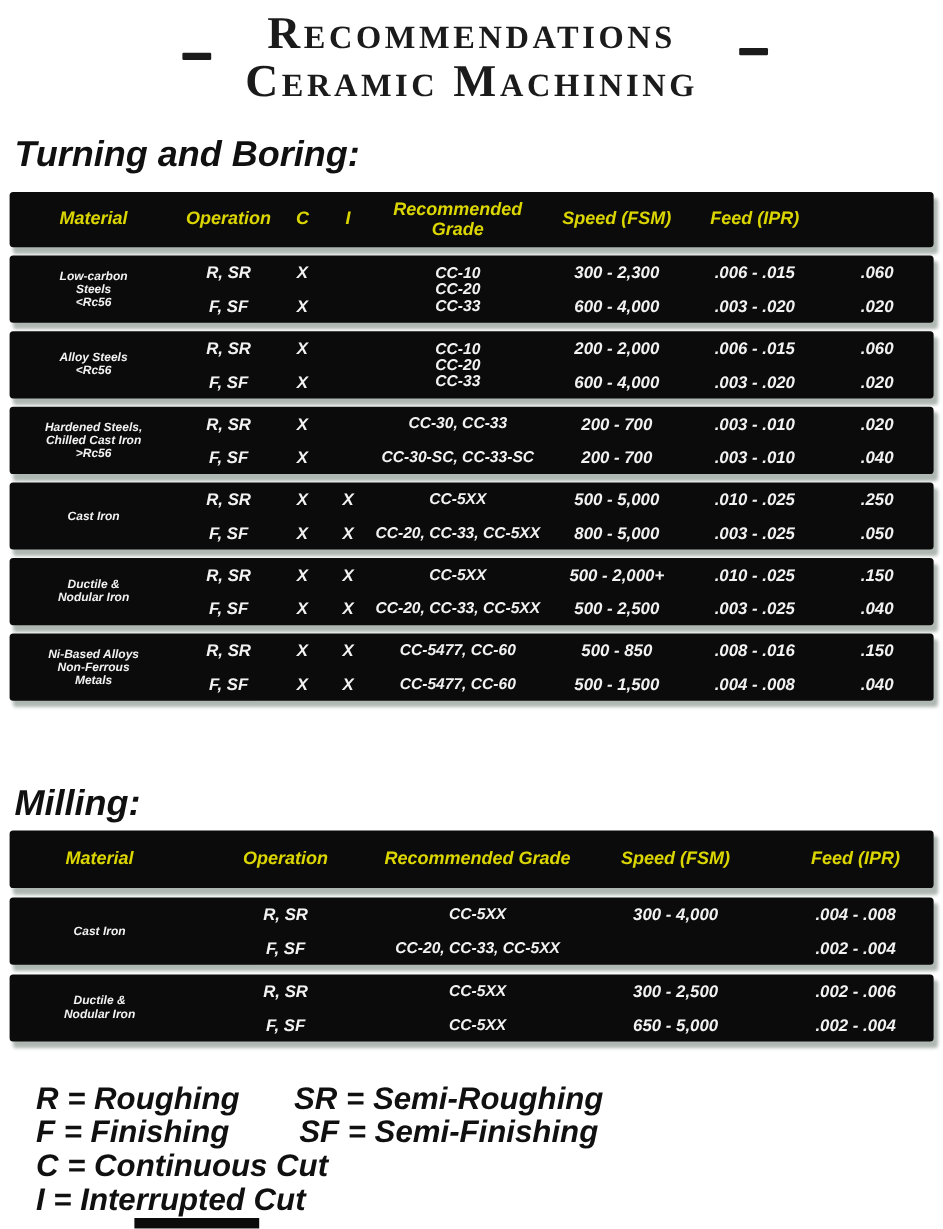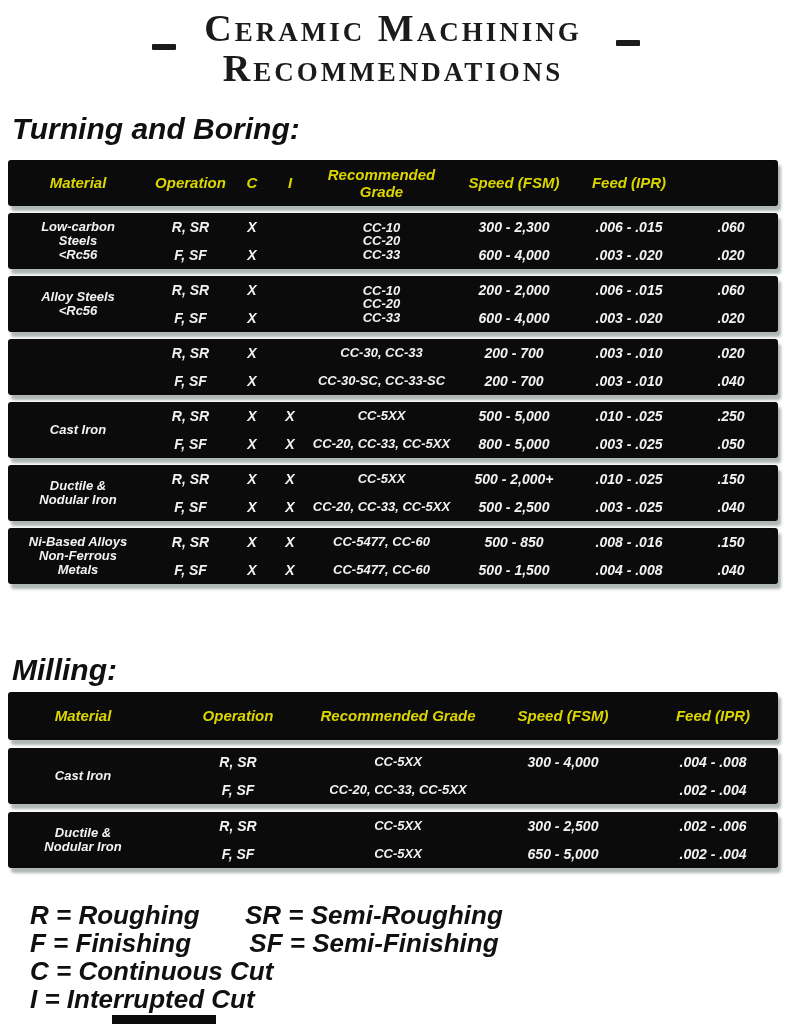--- a/index.html
+++ b/index.html
@@ -34,21 +34,21 @@
   }
   .hdr-cell {
     color:#dcd600; font-weight:bold; font-style:italic; font-size:15px; line-height:1.15;
     display:flex; align-items:center; justify-content:center; text-align:center;
   }
   .cell {
     color:#f2f2f2; font-weight:bold; font-style:italic; font-size:14px; line-height:1.05;
     display:flex; align-items:center; justify-content:center; text-align:center;
     white-space:pre-line;
   }
-  .mat { font-size:13px; line-height:1.1;text-align:center; }
+  .mat { font-size:10px; line-height:1.1;text-align:center; }
   .grade { font-size:13px; }
 
   
   .t-grid { display:grid; grid-template-columns:140px 85px 38px 38px 145px 120px 110px 1fr; }
   .t-header { height:46px; }
   .t-header .hdr-cell { height:46px; }
   .t-block { height:56px; margin-top:7px; grid-template-rows:28px 28px; }
   .r1 { grid-row:1; }
   .r2 { grid-row:2; }
   .c1 { grid-column:1; } .c2 { grid-column:2; } .c3 { grid-column:3; } .c4 { grid-column:4; }
@@ -76,22 +76,22 @@
 
   
   .bottom-artifact { position:absolute; left:112px; top:1015px; width:104px; height:9px; background:#0b0b0b; }
 </style>
 </head>
 <body>
 
 <div class="page">
 
   <div class="title-wrap">
+    <div class="title-line">Recommendations</div>
     <div class="title-line">Ceramic Machining</div>
-    <div class="title-line">Recommendations</div>
   </div>
   <div class="title-dash dash-left"></div>
   <div class="title-dash dash-right"></div>
 
   <div class="section-heading heading-turning">Turning and Boring:</div>
 
   <div class="tbl tbl-turning">
     <div class="bar t-grid t-header">
       <div class="hdr-cell c1">Material</div>
       <div class="hdr-cell c2">Operation</div>
@@ -137,20 +137,23 @@
 CC-33</div>
       <div class="cell c6 r1">200 - 2,000</div>
       <div class="cell c6 r2">600 - 4,000</div>
       <div class="cell c7 r1">.006 - .015</div>
       <div class="cell c7 r2">.003 - .020</div>
       <div class="cell c8 r1">.060</div>
       <div class="cell c8 r2">.020</div>
     </div>
 
     <div class="bar t-grid t-block">
+      <div class="cell mat c1 span2">Hardened Steels,
+Chilled Cast Iron
+&gt;Rc56</div>
       <div class="cell c2 r1">R, SR</div>
       <div class="cell c2 r2">F, SF</div>
       <div class="cell c3 r1">X</div>
       <div class="cell c3 r2">X</div>
       <div class="cell c4 r1"></div>
       <div class="cell c4 r2"></div>
       <div class="cell grade c5 r1">CC-30, CC-33</div>
       <div class="cell grade c5 r2">CC-30-SC, CC-33-SC</div>
       <div class="cell c6 r1">200 - 700</div>
       <div class="cell c6 r2">200 - 700</div>

